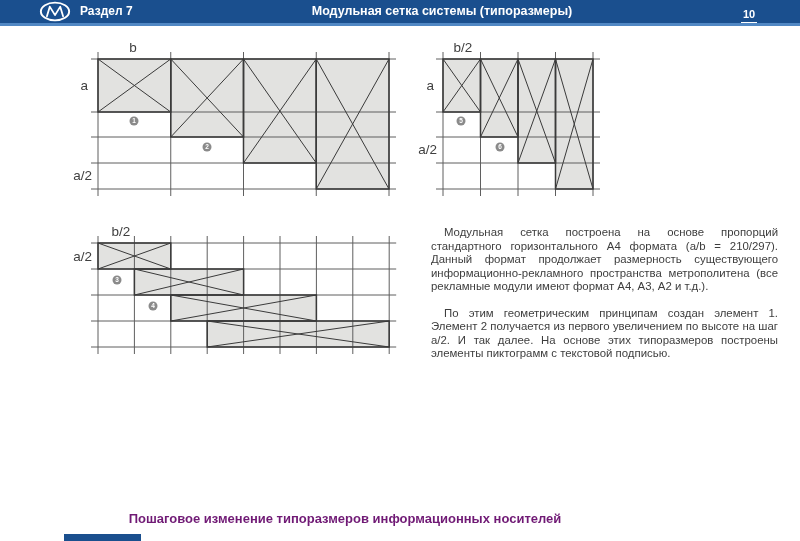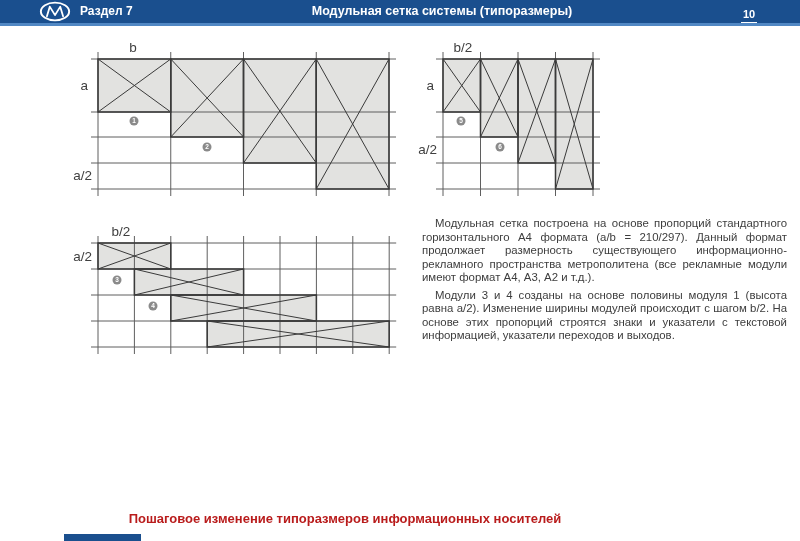--- a/index.html
+++ b/index.html
@@ -36,25 +36,25 @@
     border-left:8px solid transparent;border-right:8px solid transparent;
     border-top:6px solid #fff;
   }
   
   #diagram-layer{position:absolute;left:0;top:0;width:800px;height:541px;}
   
   .text-panel{
     position:absolute;left:418px;top:213px;width:373px;
     font-size:11.4px;line-height:13.5px;color:#3d3d3d;text-align:justify;
   }
-  .text-panel p{margin:4px;text-indent:13px;}
+  .text-panel p{margin:13px;text-indent:13px;}
   
   .caption{
     position:absolute;left:0;top:511px;width:690px;text-align:center;
-    font-size:13px;font-weight:bold;color:#b91c1c;
+    font-size:13px;font-weight:bold;color:#701a75;
   }
   .footer-bar{
     position:absolute;left:64px;top:534px;width:77px;height:7px;background:#1a4f8e;
   }
 </style>
 </head>
 <body>
 
 <div class="header">
   <svg class="logo" viewBox="0 0 40 26">
@@ -176,17 +176,17 @@
       <text x="437" y="154" text-anchor="end" fill="#3f3f3f" font-size="13.5px" font-family="&quot;Liberation Sans&quot;, sans-serif">a/2</text>
       <circle cx="461" cy="121" r="4.5" fill="#8a8a8a"></circle>
       <text x="461" y="123.4" text-anchor="middle" fill="#ffffff" font-size="6.5px" font-weight="bold" font-family="&quot;Liberation Sans&quot;, sans-serif">5</text>
       <circle cx="500" cy="147" r="4.5" fill="#8a8a8a"></circle>
       <text x="500" y="149.4" text-anchor="middle" fill="#ffffff" font-size="6.5px" font-weight="bold" font-family="&quot;Liberation Sans&quot;, sans-serif">6</text>
     </g>
   </svg>
 
 <div class="text-panel">
   <p>Модульная сетка построена на основе пропорций стандартного горизонтального А4 формата (a/b = 210/297). Данный формат продолжает размерность существующего информационно-рекламного пространства метрополитена (все рекламные модули имеют формат А4, А3, А2 и т.д.).</p>
-  <p>Модули 3 и 4 созданы на основе половины модуля 1 (высота равна a/2). Изменение ширины модулей происходит с шагом b/2. На основе этих пропорций строятся знаки и указатели с текстовой информацией, указатели переходов и выходов.</p>
+  <p>По этим геометрическим принципам создан элемент 1. Элемент 2 получается из первого увеличением по высоте на шаг a/2. И так далее. На основе этих типоразмеров построены элементы пиктограмм с текстовой подписью.</p>
 </div>
 
 <div class="caption">Пошаговое изменение типоразмеров информационных носителей</div>
 <div class="footer-bar"></div>
 
 </body></html>

